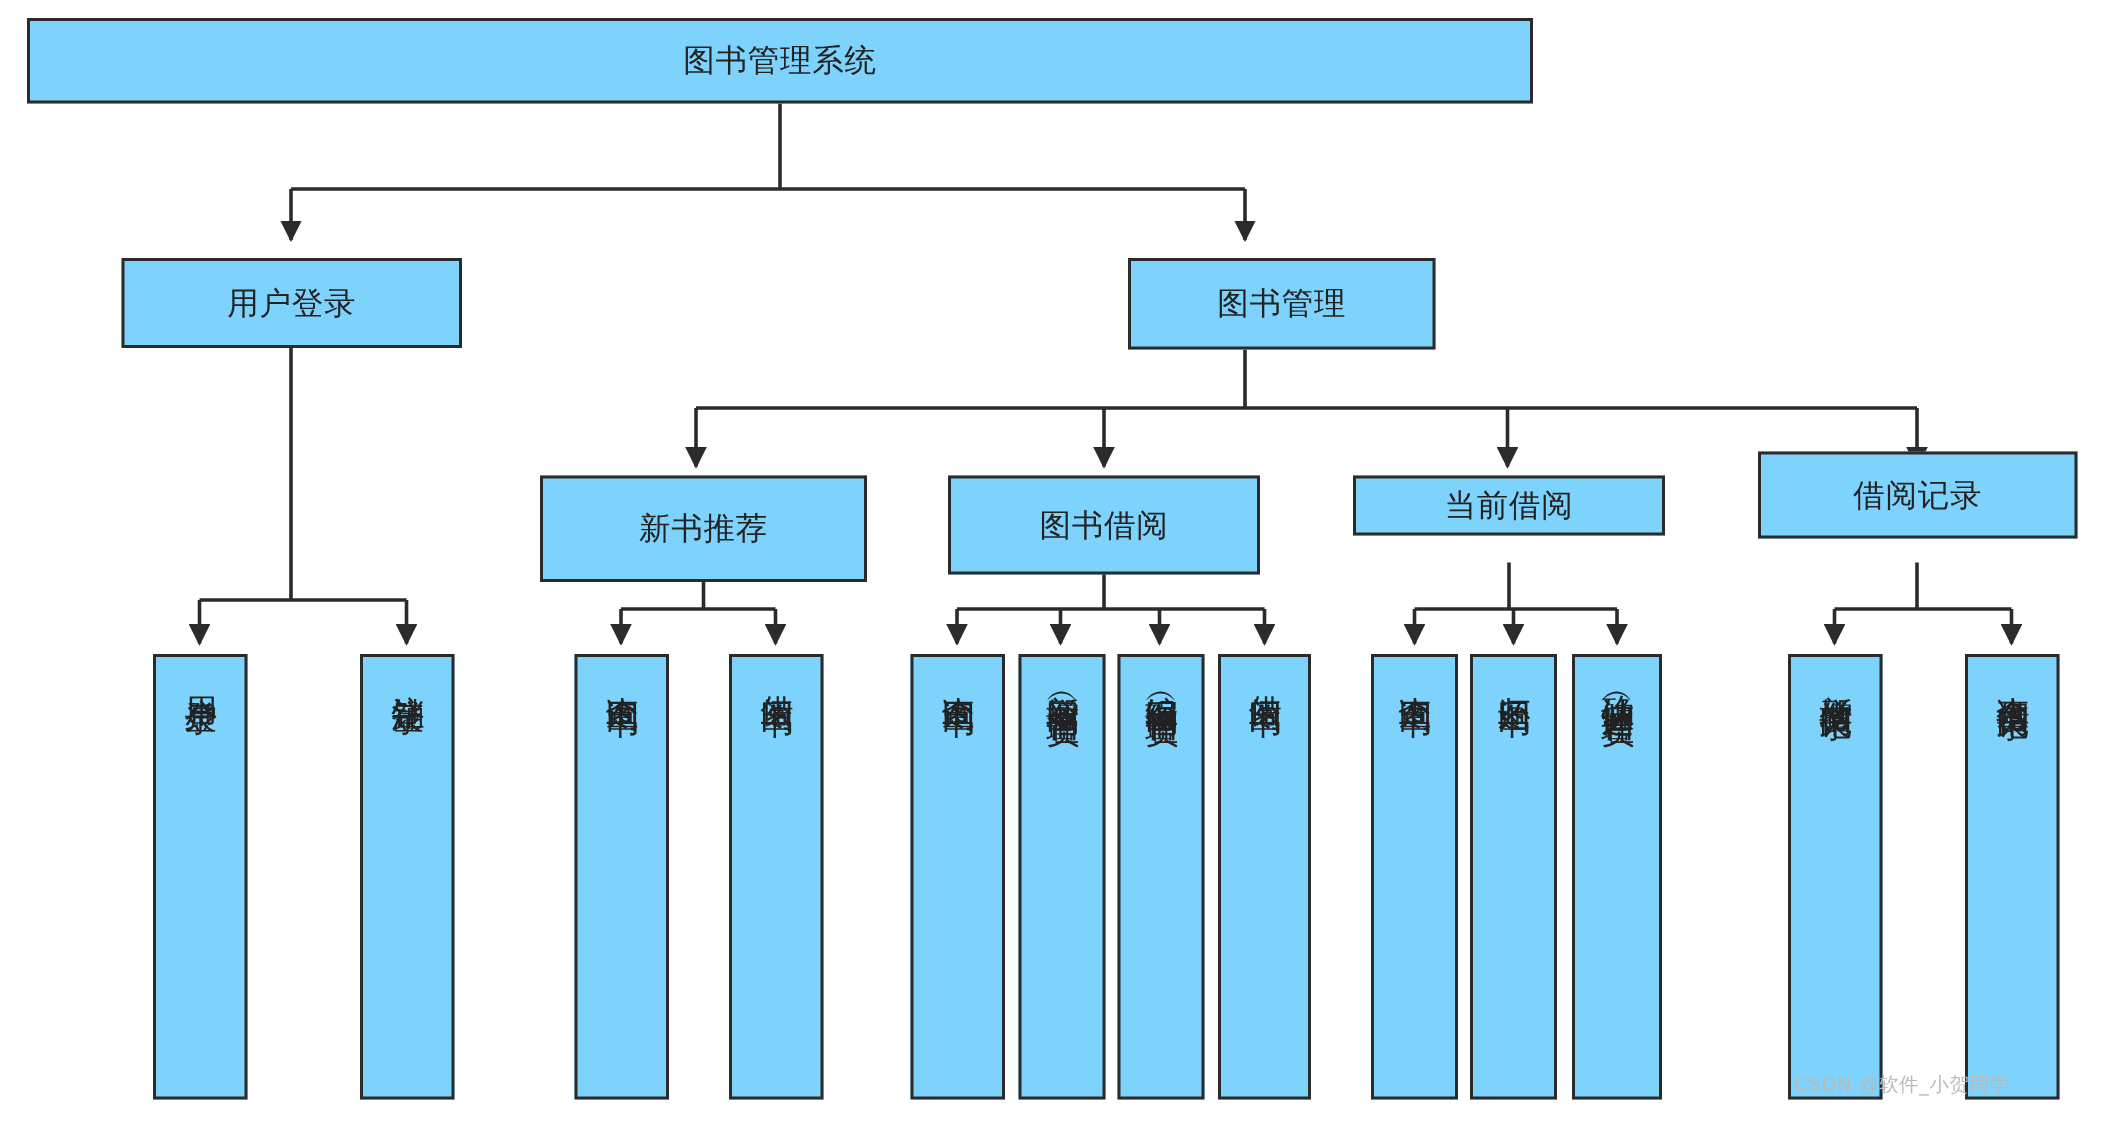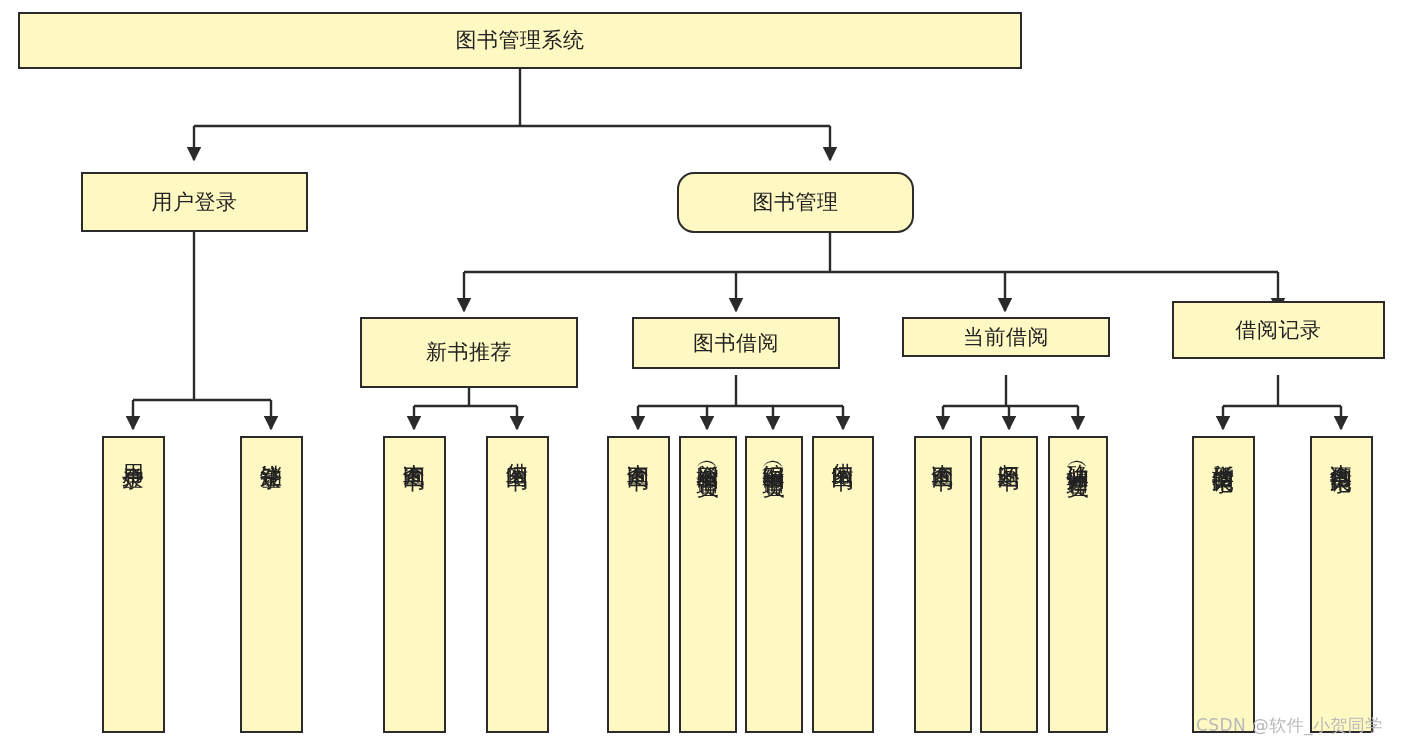--- a/index.html
+++ b/index.html
@@ -22,21 +22,21 @@
     left: 0;
     top: 0;
     width: 1405px;
     height: 747px;
     pointer-events: none;
   }
   .node {
     position: absolute;
     box-sizing: border-box;
     border: 2.2px solid #2b2b2b;
-    background: #fef9c3;
+    background: #7dd3fc;
     display: flex;
     align-items: center;
     justify-content: center;
     color: #222222;
   }
   .node .label {
     display: block;
     text-align: center;
     line-height: 1.18;
     color: #222222;
@@ -59,21 +59,21 @@
   .node.vert .label {
     writing-mode: vertical-rl;
     text-orientation: upright;
     font-size: 22px;
     line-height: 1.05;
     letter-spacing: 2px;
     white-space: nowrap;
   }
   .watermark {
     position: absolute;
-    font-size: 17px;
+    font-size: 13px;
     color: #b9b9b9;
     white-space: nowrap;
     letter-spacing: 0.4px;
   }
 </style>
 </head>
 <body>
 
 <div id="canvas">
 
@@ -128,29 +128,29 @@
   </svg>
 
   <div class="node horiz root" style="left:18px; top:12px; width:1004px; height:57px;">
     <span class="label">图书管理系统</span>
   </div>
 
   <div class="node horiz" style="left:81px; top:172px; width:227px; height:60px;">
     <span class="label">用户登录</span>
   </div>
 
-  <div class="node horiz" style="left:677px; top:172px; width:237px; height:61px;border-radius:17px;">
+  <div class="node horiz" style="left:752px; top:172px; width:205px; height:61px;">
     <span class="label">图书管理</span>
   </div>
 
   <div class="node horiz" style="left:360px; top:317px; width:218px; height:71px;">
     <span class="label">新书推荐</span>
   </div>
 
-  <div class="node horiz" style="left:632px; top:317px; width:208px; height:52px;">
+  <div class="node horiz" style="left:632px; top:317px; width:208px; height:66px;">
     <span class="label">图书借阅</span>
   </div>
 
   <div class="node horiz" style="left:902px; top:317px; width:208px; height:40px;">
     <span class="label">当前借阅</span>
   </div>
 
   <div class="node horiz" style="left:1172px; top:301px; width:213px; height:58px;">
     <span class="label">借阅记录</span>
   </div>

